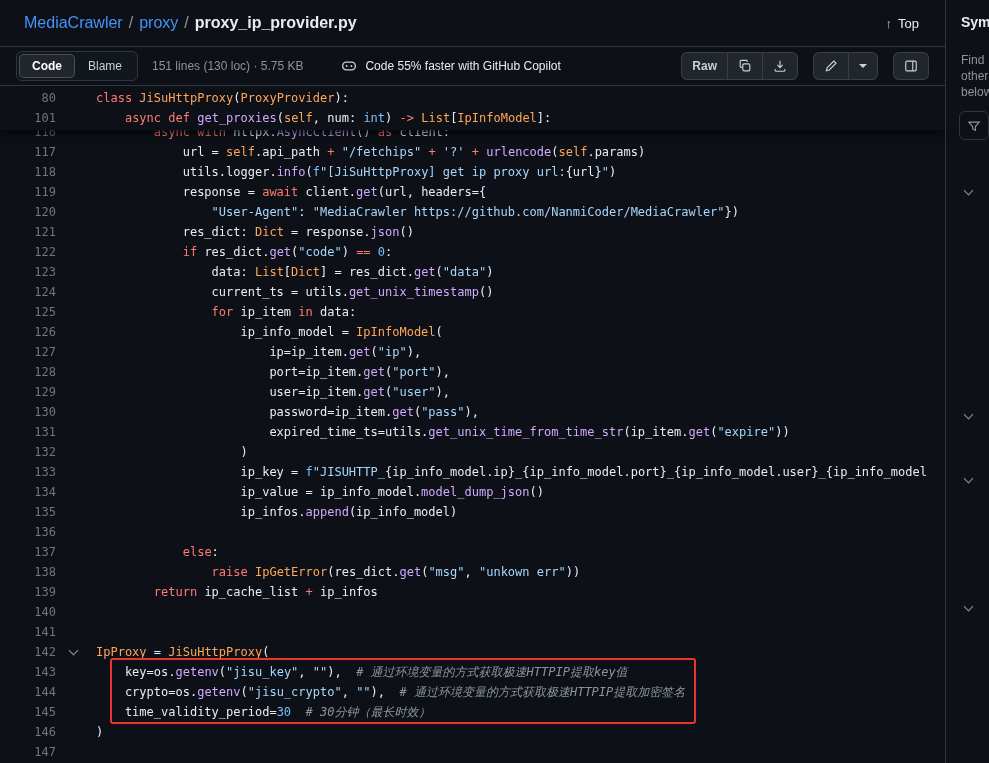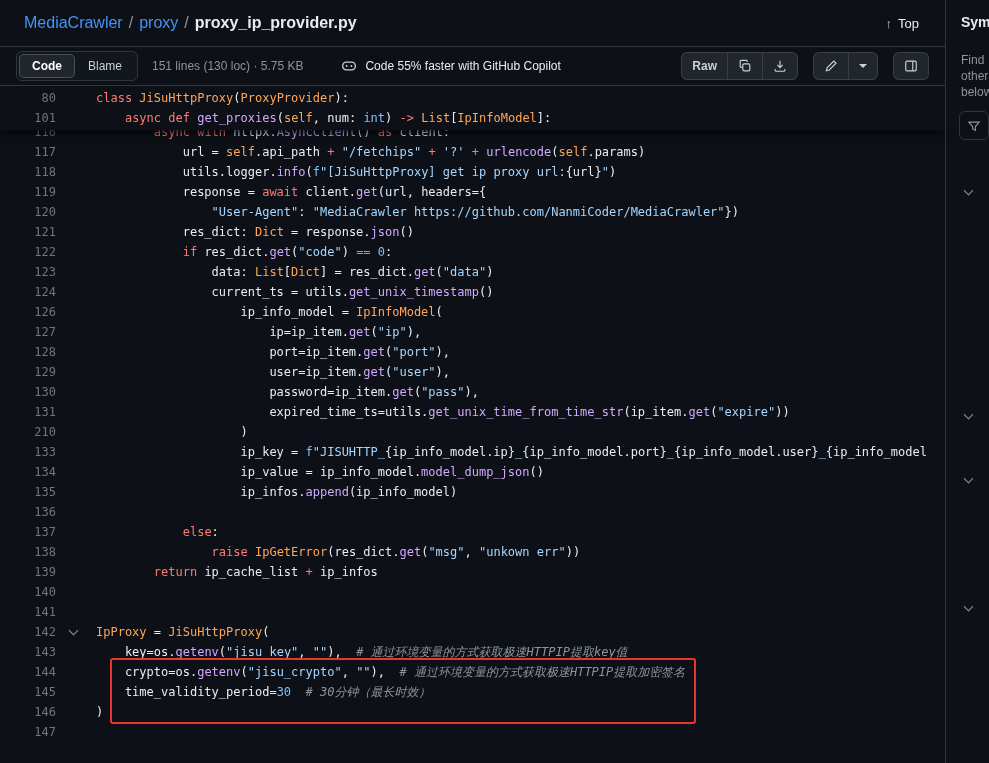--- a/index.html
+++ b/index.html
@@ -162,20 +162,24 @@
           </div>
           <div class="code-line">
             <span class="ln">123</span>
             <span class="cl"><span class="tok-d">                data: </span><span class="tok-cls">List</span><span class="tok-d">[</span><span class="tok-cls">Dict</span><span class="tok-d">] = res_dict.</span><span class="tok-fn">get</span><span class="tok-d">(</span><span class="tok-s">"data"</span><span class="tok-d">)</span></span>
           </div>
           <div class="code-line">
             <span class="ln">124</span>
             <span class="cl"><span class="tok-d">                current_ts = utils.</span><span class="tok-fn">get_unix_timestamp</span><span class="tok-d">()</span></span>
           </div>
           <div class="code-line">
+            <span class="ln">125</span>
+            <span class="cl"><span class="tok-d">                </span><span class="tok-k">for</span><span class="tok-d"> ip_item </span><span class="tok-k">in</span><span class="tok-d"> data:</span></span>
+          </div>
+          <div class="code-line">
             <span class="ln">126</span>
             <span class="cl"><span class="tok-d">                    ip_info_model = </span><span class="tok-cls">IpInfoModel</span><span class="tok-d">(</span></span>
           </div>
           <div class="code-line">
             <span class="ln">127</span>
             <span class="cl"><span class="tok-d">                        ip=ip_item.</span><span class="tok-fn">get</span><span class="tok-d">(</span><span class="tok-s">"ip"</span><span class="tok-d">),</span></span>
           </div>
           <div class="code-line">
             <span class="ln">128</span>
             <span class="cl"><span class="tok-d">                        port=ip_item.</span><span class="tok-fn">get</span><span class="tok-d">(</span><span class="tok-s">"port"</span><span class="tok-d">),</span></span>
@@ -186,21 +190,21 @@
           </div>
           <div class="code-line">
             <span class="ln">130</span>
             <span class="cl"><span class="tok-d">                        password=ip_item.</span><span class="tok-fn">get</span><span class="tok-d">(</span><span class="tok-s">"pass"</span><span class="tok-d">),</span></span>
           </div>
           <div class="code-line">
             <span class="ln">131</span>
             <span class="cl"><span class="tok-d">                        expired_time_ts=utils.</span><span class="tok-fn">get_unix_time_from_time_str</span><span class="tok-d">(ip_item.</span><span class="tok-fn">get</span><span class="tok-d">(</span><span class="tok-s">"expire"</span><span class="tok-d">))</span></span>
           </div>
           <div class="code-line">
-            <span class="ln">210</span>
+            <span class="ln">132</span>
             <span class="cl"><span class="tok-d">                    )</span></span>
           </div>
           <div class="code-line">
             <span class="ln">133</span>
             <span class="cl"><span class="tok-d">                    ip_key = </span><span class="tok-num">f</span><span class="tok-s">"JISUHTTP_</span><span class="tok-d">{ip_info_model.ip}</span><span class="tok-s">_</span><span class="tok-d">{ip_info_model.port}</span><span class="tok-s">_</span><span class="tok-d">{ip_info_model.user}</span><span class="tok-s">_</span><span class="tok-d">{ip_info_model</span></span>
           </div>
           <div class="code-line">
             <span class="ln">134</span>
             <span class="cl"><span class="tok-d">                    ip_value = ip_info_model.</span><span class="tok-fn">model_dump_json</span><span class="tok-d">()</span></span>
           </div>

